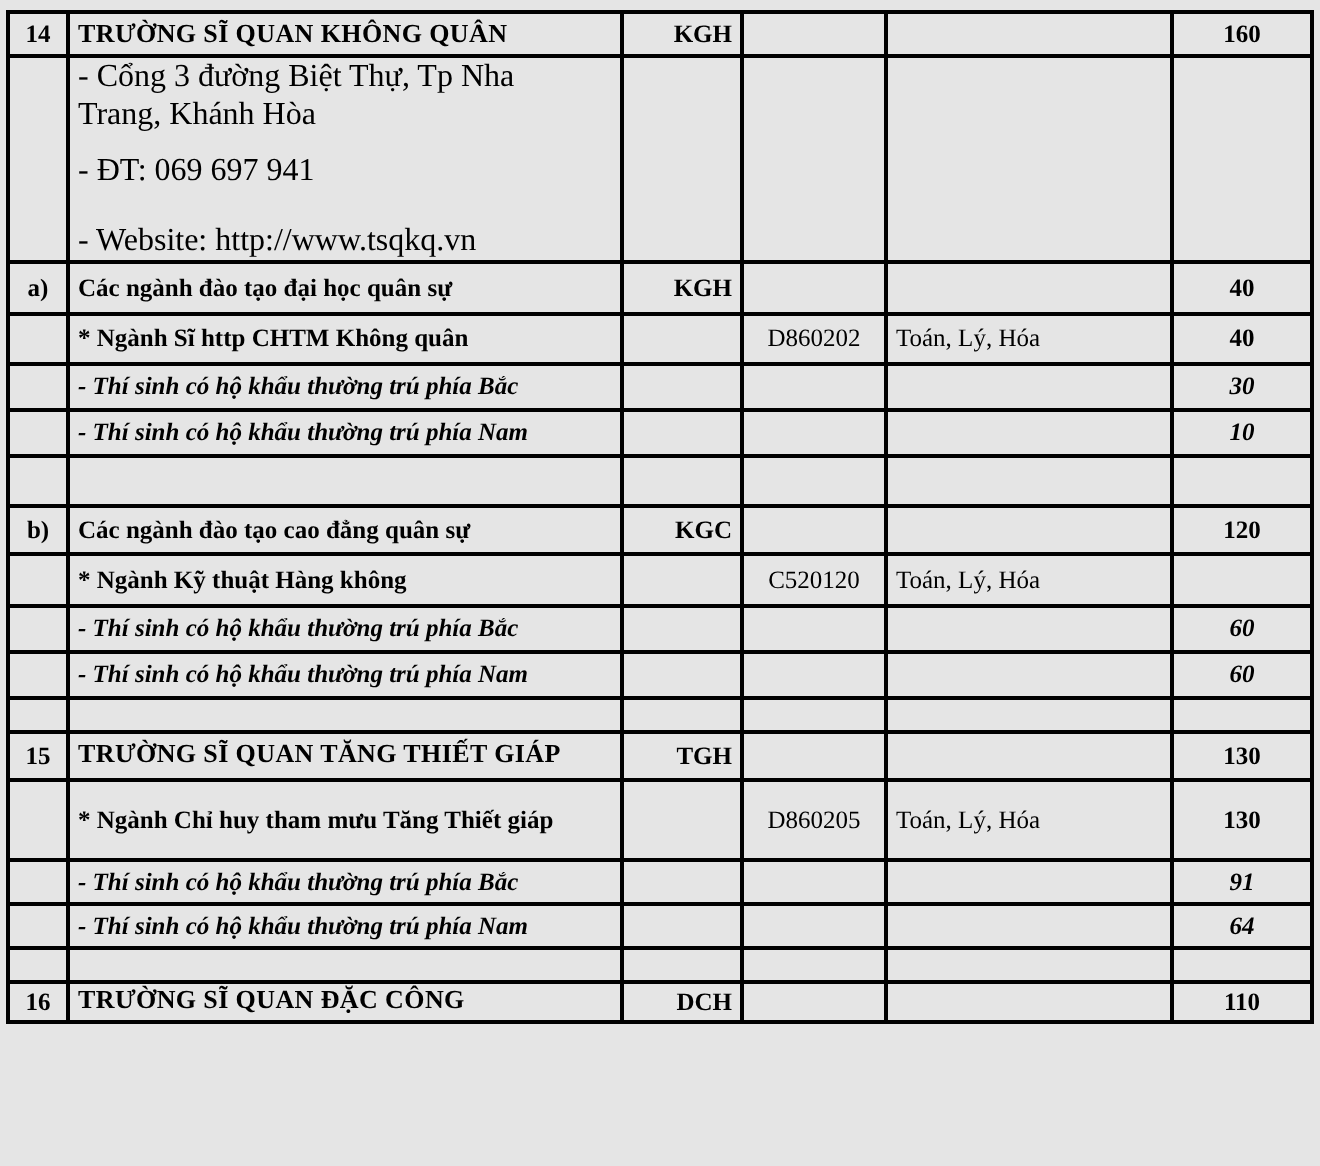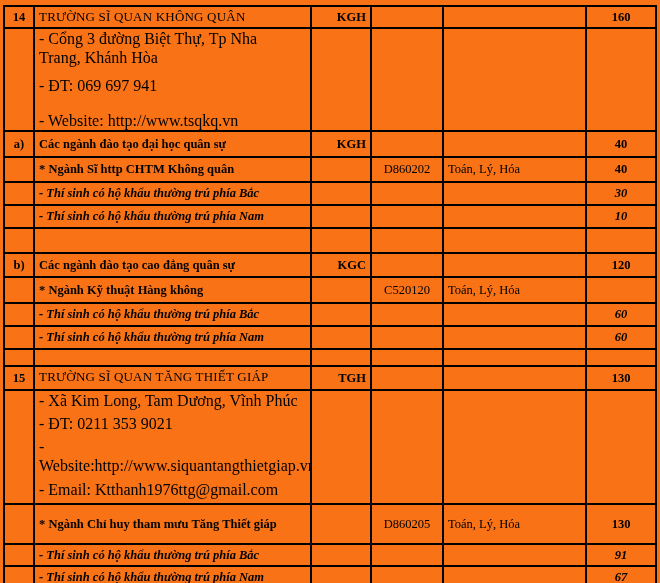--- a/index.html
+++ b/index.html
@@ -1,19 +1,19 @@
 <!DOCTYPE html>
 <html><head>
 <meta charset="utf-8">
 <style>
   html,body{margin:0;padding:0;background:#fff;}
   .canvas{
     position:relative;
     width:660px;height:583px;
-    background:#f97316;
+    background:#e5e5e5;
     overflow:hidden;
     font-family:"Liberation Serif", serif;
     color:#000;
   }
   table.doc{
     position:absolute;left:3px;top:5px;
     border-collapse:collapse;
     table-layout:fixed;
     width:652px;
   }
@@ -25,21 +25,21 @@
     font-size:12.5px;
     line-height:1.15;
   }
   td.stt{text-align:center;font-weight:bold;font-size:13px;}
   td.name{padding-left:8px;}
   td.code{text-align:right;font-weight:bold;font-size:13px;}
   td.mcode{text-align:center;font-size:12px;}
   td.subj{padding-left:6px;font-size:12px;}
   td.quota{text-align:center;font-weight:bold;font-size:13px;border-radius:11px;}
 
-  tr.school td.name{font-weight:normal;font-size:13px;letter-spacing:.2px;}
+  tr.school td.name{font-weight:bold;font-size:13px;letter-spacing:.2px;}
   tr.section td.name{font-weight:bold;border-radius:11px;}
   tr.major td.name{font-weight:bold;}
   tr.detail td.name{font-weight:bold;font-style:italic;}
   tr.detail td.quota{font-style:italic;}
 
   td.addr{vertical-align:top;padding-top:3px;}
   td.addr p{margin:0;font-size:16px;line-height:1.2;}
   tr.addr1 td.addr p.l0{margin-bottom:9px;width:230px;}
   tr.addr1 td.addr p.l1{margin-bottom:15px;}
   tr.addr2 td.addr p{margin-bottom:4px;}
@@ -173,33 +173,20 @@
 
     <tr class="school" style="height:24px">
       <td class="stt">15</td>
       <td class="name">TRƯỜNG SĨ QUAN TĂNG THIẾT GIÁP</td>
       <td class="code">TGH</td>
       <td class="mcode"></td>
       <td class="subj"></td>
       <td class="quota">130</td>
     </tr>
 
-    <tr class="addr2" style="height:77px">
-      <td class="stt"></td>
-      <td class="name addr">
-        <p>- Xã Kim Long, Tam Dương, Vĩnh Phúc</p>
-        <p>- ĐT: 0211 353 9021</p>
-        <p>- Website:http://www.siquantangthietgiap.vn</p>
-        <p>- Email: Ktthanh1976ttg@gmail.com</p>
-      </td>
-      <td class="code"></td>
-      <td class="mcode"></td>
-      <td class="subj"></td>
-      <td class="quota"></td>
-    </tr>
 
 
     <tr class="major" style="height:40px">
       <td class="stt"></td>
       <td class="name">* Ngành Chỉ huy tham mưu Tăng Thiết giáp</td>
       <td class="code"></td>
       <td class="mcode">D860205</td>
       <td class="subj">Toán, Lý, Hóa</td>
       <td class="quota">130</td>
     </tr>
@@ -212,21 +199,21 @@
       <td class="subj"></td>
       <td class="quota">91</td>
     </tr>
 
     <tr class="detail" style="height:22px">
       <td class="stt"></td>
       <td class="name">- Thí sinh có hộ khẩu thường trú phía Nam</td>
       <td class="code"></td>
       <td class="mcode"></td>
       <td class="subj"></td>
-      <td class="quota">67</td>
+      <td class="quota">64</td>
     </tr>
 
     <tr class="sep" style="height:17px">
       <td class="stt"></td>
       <td class="name"></td>
       <td class="code"></td>
       <td class="mcode"></td>
       <td class="subj"></td>
       <td class="quota"></td>
     </tr>

